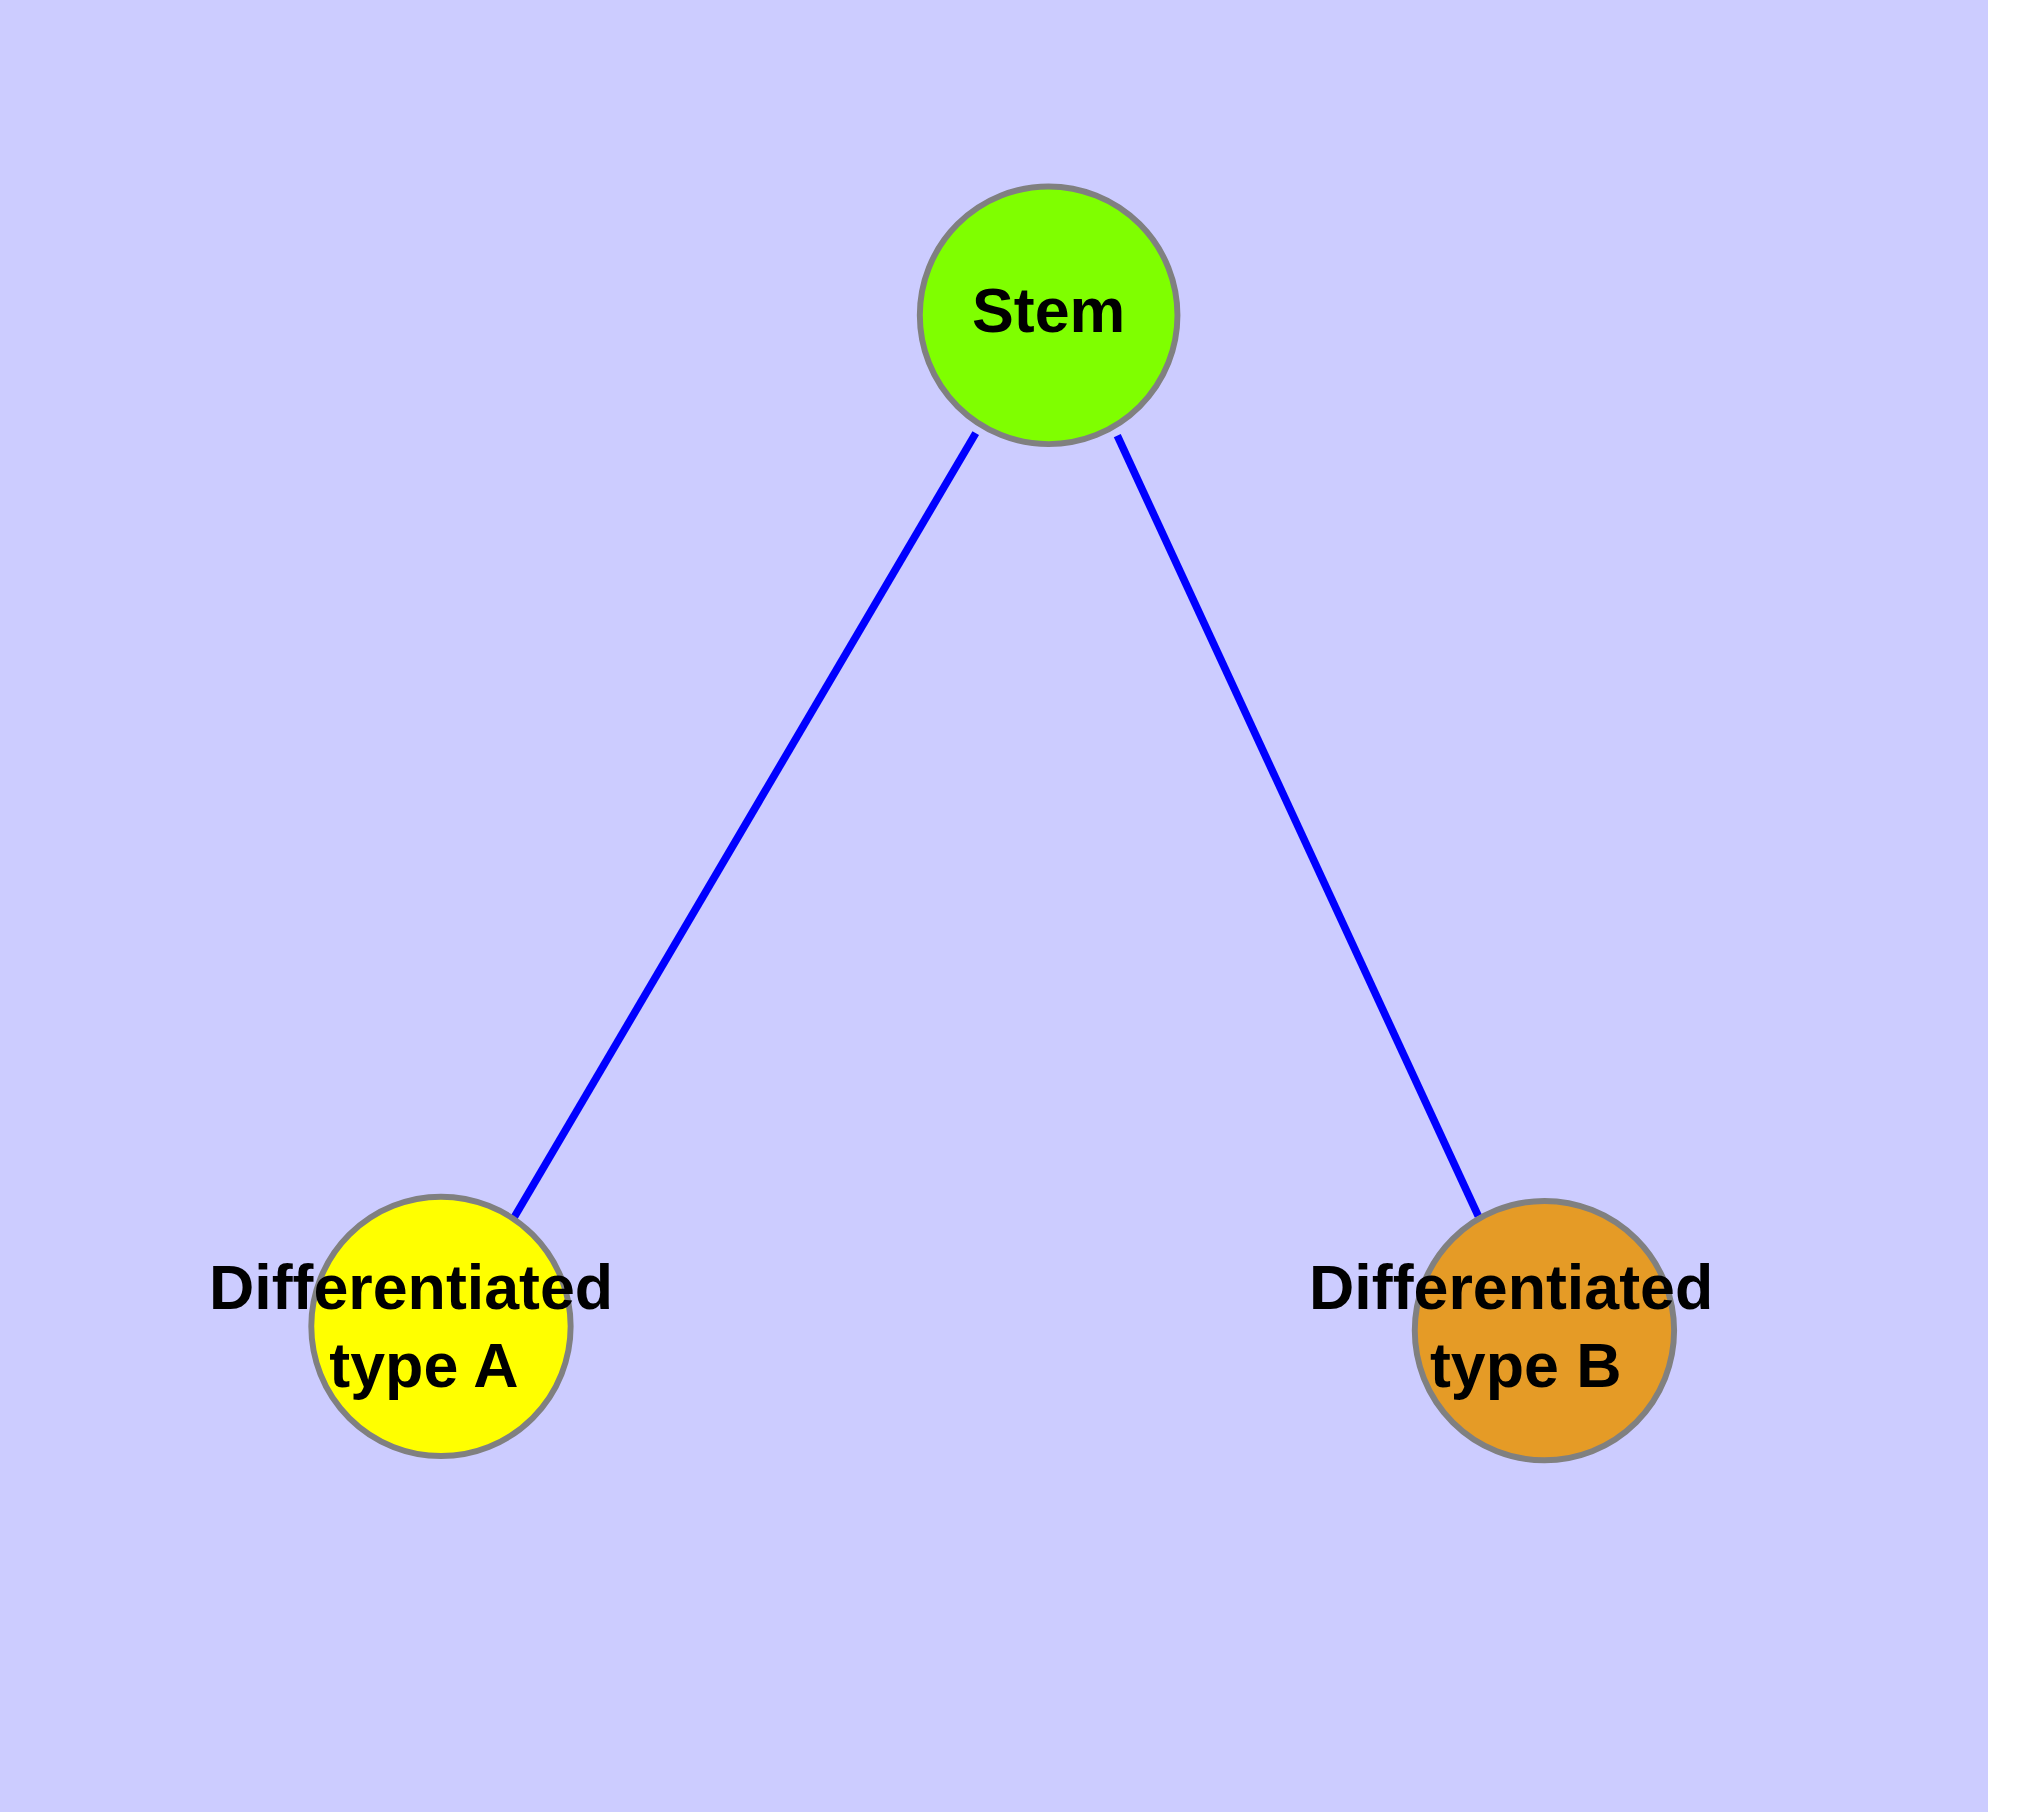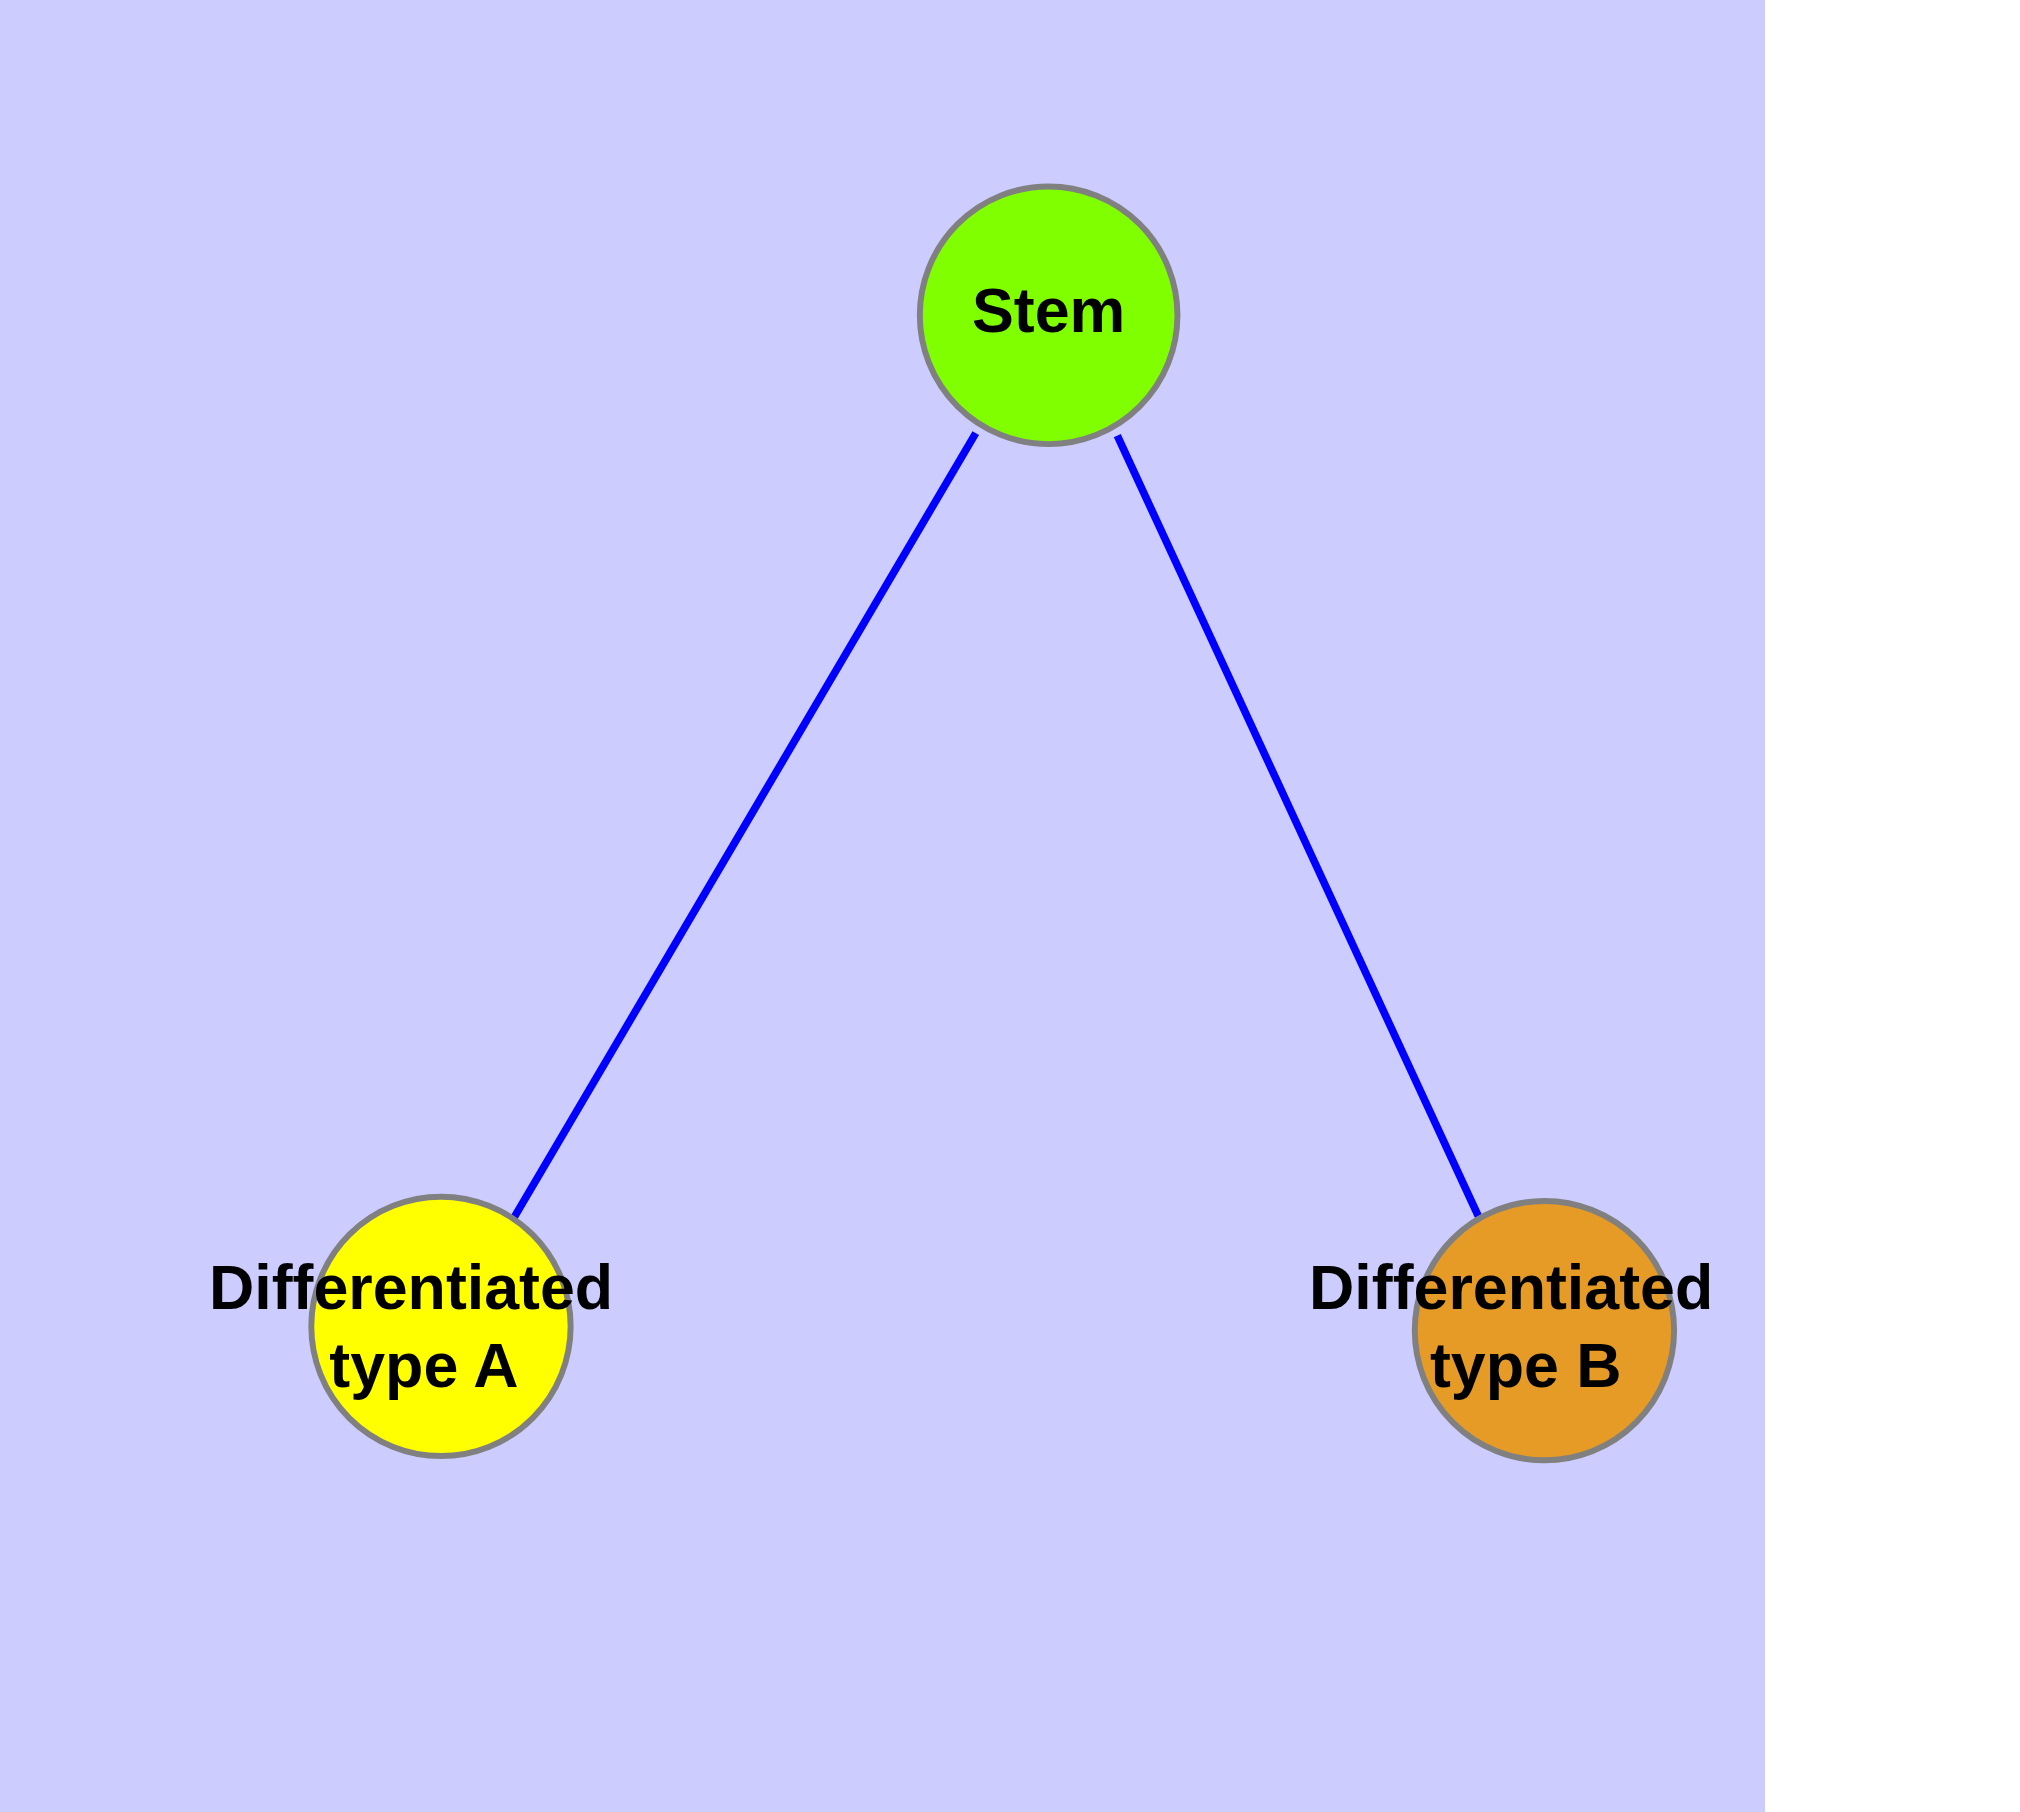--- a/index.html
+++ b/index.html
@@ -2,21 +2,21 @@
 <html style="font-size:13.6px"><head>
 <meta charset="utf-8">
 <style>
   html, body {
     margin: 0;
     padding: 0;
     background: #ffffff;
   }
   #canvas {
     position: relative;
-    width: 1765px;
+    width: 1988px;
     height: 1812px;
     background: #ccccff;
     overflow: hidden;
     font-family: "Liberation Sans", sans-serif;
   }
   #graph-svg {
     position: absolute;
     left: 0;
     top: 0;
     width: 2021px;

